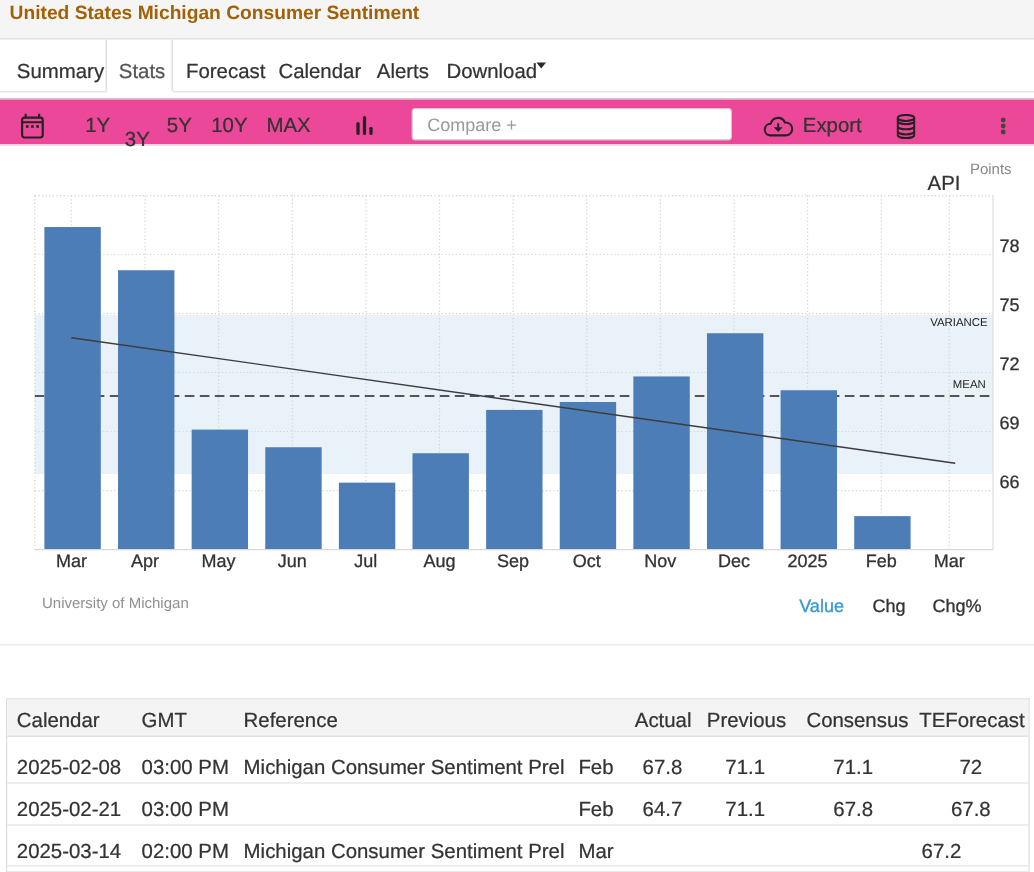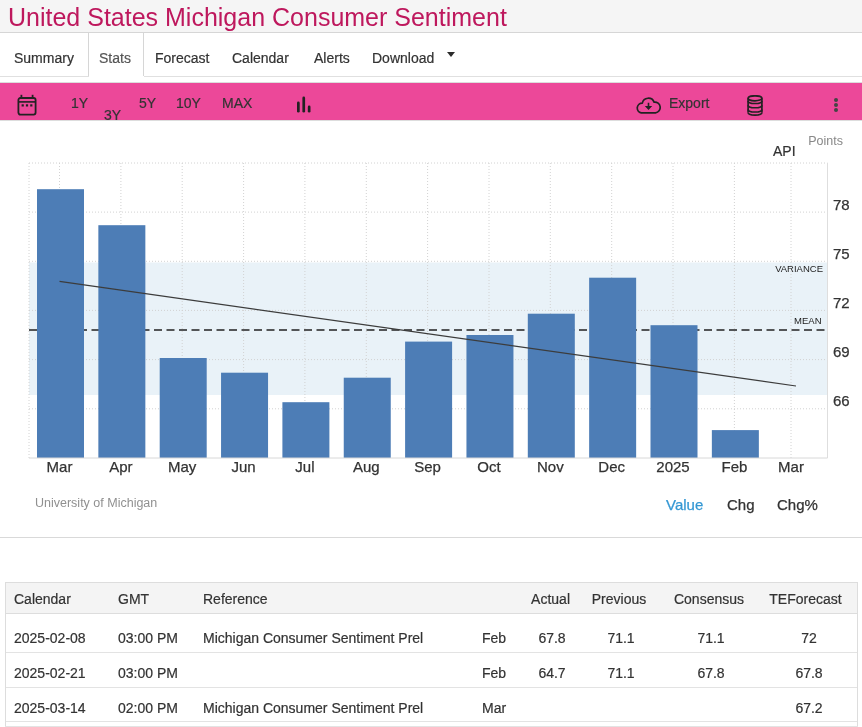--- a/index.html
+++ b/index.html
@@ -1,26 +1,26 @@
 <!DOCTYPE html>
 <html><head>
 <meta charset="utf-8">
 <style>
   * { margin:0; padding:0; box-sizing:border-box; }
   html,body { width:862px; height:727px; background:#fff; overflow:hidden; }
   body { font-family:"Liberation Sans", sans-serif; position:relative; }
   .abs { position:absolute; }
-  .t15 { font-size:14px; color:#333; -webkit-text-stroke:0.2px currentColor; }
+  .t15 { font-size:17px; color:#333; -webkit-text-stroke:0.2px currentColor; }
   body { -webkit-font-smoothing: antialiased; }
 </style>
 </head>
 <body>
 
 <div class="abs" style="left:0;top:0;width:862px;height:33px;background:#f5f5f5;border-bottom:1px solid #d6d6d6;">
-  <div class="abs" style="left:8px;top:3px;font-size:25px;font-weight:normal;color:#be185d;">United States Michigan Consumer Sentiment</div>
+  <div class="abs" style="left:8px;top:3px;font-size:16px;font-weight:bold;color:#a16207;">United States Michigan Consumer Sentiment</div>
 </div>
 
 <div class="abs" style="left:0;top:33px;width:862px;height:43px;background:#fff;">
 
   <div class="abs" style="left:0;top:43px;width:89px;height:1px;background:#e0e0e0;"></div>
   <div class="abs" style="left:144px;top:43px;width:718px;height:1px;background:#e0e0e0;"></div>
 
   <div class="abs" style="left:88px;top:0;width:1px;height:43px;background:#d6d6d6;"></div>
   <div class="abs" style="left:143px;top:0;width:1px;height:43px;background:#d6d6d6;"></div>
   <div class="abs t15" style="left:14px;top:17px;">Summary</div>
@@ -48,20 +48,23 @@
   <div class="abs t15" style="left:139px;top:12px;">5Y</div>
   <div class="abs t15" style="left:176px;top:12px;">10Y</div>
   <div class="abs t15" style="left:222px;top:12px;">MAX</div>
 
   <svg class="abs" style="left:296px;top:13px;" width="16" height="18" viewBox="0 0 16 18">
     <rect x="1" y="5.6" width="2.7" height="11" rx="1.3" fill="#222"></rect>
     <rect x="6.4" y="0.6" width="2.7" height="16" rx="1.3" fill="#222"></rect>
     <rect x="11.8" y="9.6" width="2.7" height="7" rx="1.3" fill="#222"></rect>
   </svg>
 
+  <div class="abs" style="left:343px;top:7px;width:267px;height:27px;background:#fff;border:1px solid #ccc;border-radius:3px;">
+    <div class="abs" style="left:12px;top:5px;font-size:15px;color:#999;">Compare +</div>
+  </div>
 
   <svg class="abs" style="left:635.5px;top:13px;" width="25" height="19" viewBox="0 0 25 19">
     <path d="M5.2 16.8 A 4.9 4.9 0 0 1 6.3 7.1 A 6.2 6.2 0 0 1 18.1 6.1 A 5.1 5.1 0 0 1 19.5 16.8 Z" fill="none" stroke="#222" stroke-width="1.7" stroke-linejoin="round"></path>
     <path d="M11.7 6.8 L13.3 6.8 L13.3 10 L16.2 10 L12.5 13.9 L8.8 10 L11.7 10 Z" fill="#222"></path>
   </svg>
   <div class="abs t15" style="left:669px;top:12px;">Export</div>
 
   <svg class="abs" style="left:746.8px;top:12px;" width="16" height="21" viewBox="0 0 16 21">
     <ellipse cx="8" cy="3.3" rx="6.9" ry="2.5" fill="none" stroke="#222" stroke-width="1.7"></ellipse>
     <line x1="1.1" y1="3.3" x2="1.1" y2="17.5" stroke="#222" stroke-width="1.7"></line>
@@ -196,16 +199,16 @@
   <div class="abs t15" style="left:523px;top:82px;width:46px;text-align:center;">64.7</div>
   <div class="abs t15" style="left:583px;top:82px;width:64px;text-align:center;">71.1</div>
   <div class="abs t15" style="left:666px;top:82px;width:78px;text-align:center;">67.8</div>
   <div class="abs t15" style="left:762px;top:82px;width:82px;text-align:center;">67.8</div>
   <div class="abs" style="left:0;top:103.5px;width:851px;height:1px;background:#e3e3e3;"></div>
 
   <div class="abs t15" style="left:8px;top:117px;">2025-03-14</div>
   <div class="abs t15" style="left:112px;top:117px;">02:00 PM</div>
   <div class="abs t15" style="left:197px;top:117px;">Michigan Consumer Sentiment Prel</div>
   <div class="abs t15" style="left:476px;top:117px;">Mar</div>
-  <div class="abs t15" style="left:762px;top:117px;width:82px;text-align:center;">67.2</div>
+  <div class="abs t15" style="left:762px;top:117px;width:82px;">67.2</div>
   <div class="abs" style="left:0;top:138px;width:851px;height:1px;background:#e3e3e3;"></div>
 </div>
 <div class="abs" style="left:5px;top:726px;width:853px;height:1px;background:#e3e3e3;"></div>
 
 </body></html>

